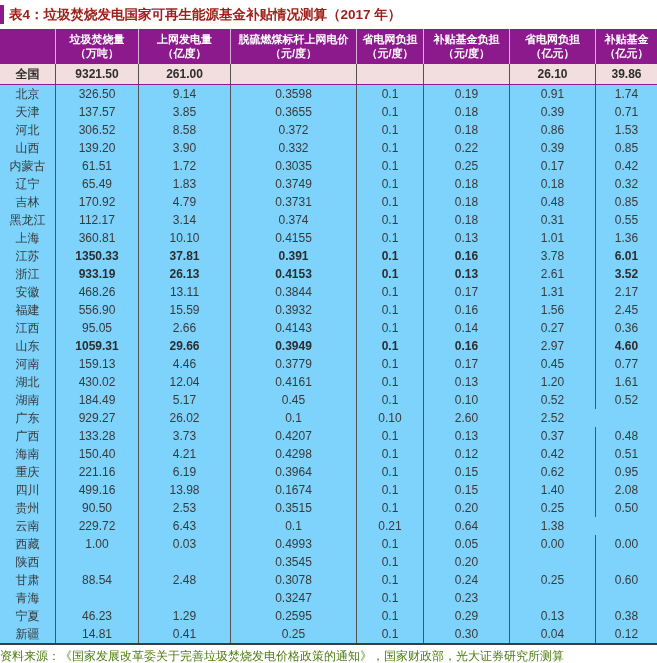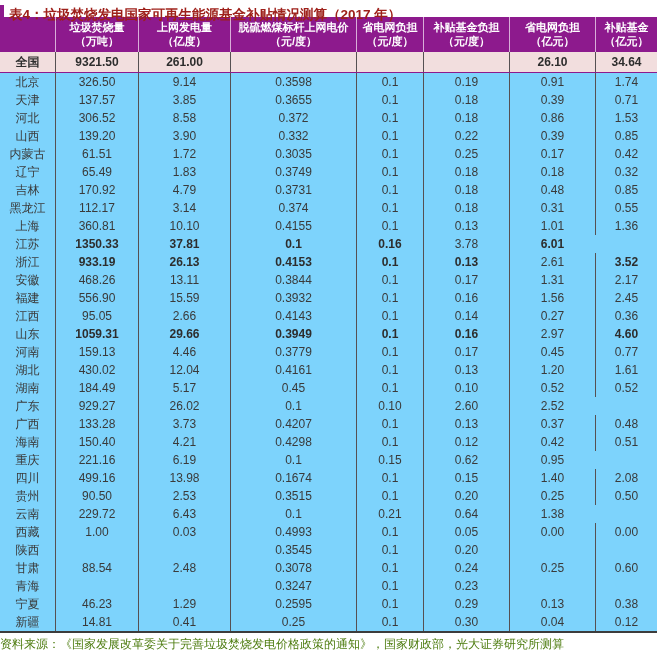--- a/index.html
+++ b/index.html
@@ -1,21 +1,21 @@
 <!DOCTYPE html>
 <html><head>
 <meta charset="utf-8">
 <style>
   * { margin:0; padding:0; box-sizing:border-box; }
   html,body { background:#fff; }
   .page {
     width:657px; height:663px; background:#fff; overflow:hidden;
     font-family:"Liberation Sans", sans-serif; position:relative;
   }
-  .title-row { display:flex; align-items:flex-start; height:17px; padding-top:5px; }
+  .title-row { display:flex; align-items:flex-start; height:29px; padding-top:5px; }
   .title-accent { width:4px; height:19px; background:#8d1a8d; flex:0 0 4px; }
   .title-text {
     font-size:13.5px; font-weight:bold; color:#9e201a;
     padding-left:5px; line-height:19px; white-space:nowrap;
   }
   .table { --cols:55px 83px 92px 126px 67px 86px 86px 62px; width:657px; border-bottom:2px solid #3c3c3c; }
   .hrow { display:grid; grid-template-columns:var(--cols); background:#8d1a8d; }
   .hcell {
     color:#fff; font-weight:bold; font-size:11px; line-height:14px; text-align:center;
     padding:3px 1px 4px; border-left:1px solid rgba(243,224,243,0.75);
@@ -82,21 +82,21 @@
       </div>
     <div id="tbody">
         <div class="trow total">
           <div class="cell b">全国</div>
           <div class="cell b">9321.50</div>
           <div class="cell b">261.00</div>
           <div class="cell b"></div>
           <div class="cell b"></div>
           <div class="cell b"></div>
           <div class="cell b">26.10</div>
-          <div class="cell b">34.64</div>
+          <div class="cell b">39.86</div>
         </div>
         <div class="trow">
           <div class="cell">北京</div>
           <div class="cell">326.50</div>
           <div class="cell">9.14</div>
           <div class="cell">0.3598</div>
           <div class="cell">0.1</div>
           <div class="cell">0.19</div>
           <div class="cell">0.91</div>
           <div class="cell">1.74</div>
@@ -178,20 +178,21 @@
           <div class="cell">0.4155</div>
           <div class="cell">0.1</div>
           <div class="cell">0.13</div>
           <div class="cell">1.01</div>
           <div class="cell">1.36</div>
         </div>
         <div class="trow">
           <div class="cell">江苏</div>
           <div class="cell b">1350.33</div>
           <div class="cell b">37.81</div>
+          <div class="cell b">0.391</div>
           <div class="cell b">0.1</div>
           <div class="cell b">0.16</div>
           <div class="cell">3.78</div>
           <div class="cell b">6.01</div>
         </div>
         <div class="trow">
           <div class="cell">浙江</div>
           <div class="cell b">933.19</div>
           <div class="cell b">26.13</div>
           <div class="cell b">0.4153</div>
@@ -296,20 +297,21 @@
           <div class="cell">0.4298</div>
           <div class="cell">0.1</div>
           <div class="cell">0.12</div>
           <div class="cell">0.42</div>
           <div class="cell">0.51</div>
         </div>
         <div class="trow">
           <div class="cell">重庆</div>
           <div class="cell">221.16</div>
           <div class="cell">6.19</div>
+          <div class="cell">0.3964</div>
           <div class="cell">0.1</div>
           <div class="cell">0.15</div>
           <div class="cell">0.62</div>
           <div class="cell">0.95</div>
         </div>
         <div class="trow">
           <div class="cell">四川</div>
           <div class="cell">499.16</div>
           <div class="cell">13.98</div>
           <div class="cell">0.1674</div>

